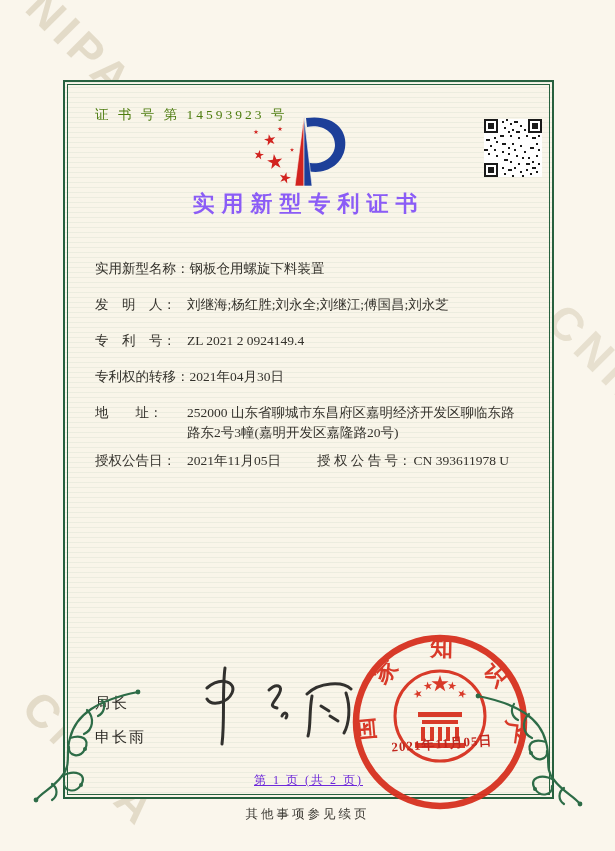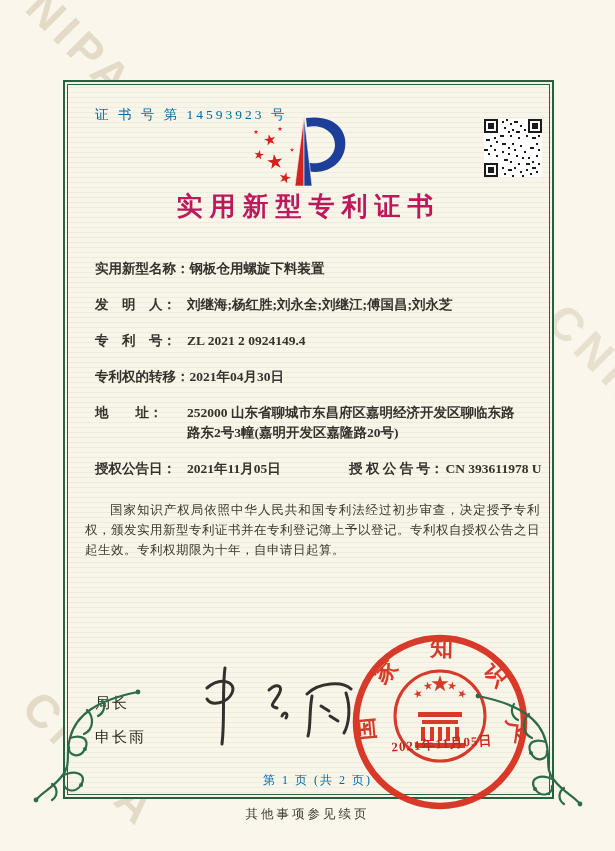--- a/index.html
+++ b/index.html
@@ -27,60 +27,60 @@
       repeating-linear-gradient(180deg, rgba(120,160,135,0.10) 0 1px, rgba(0,0,0,0) 1px 5px),
       #f9f5e9;
   }
   .frame::before {
     content:""; position:absolute; inset:2px;
     border:1px solid #27613f; pointer-events:none;
   }
   
   .cert-no {
     position:absolute; left:95px; top:106px;
-    font-size:13.5px; letter-spacing:3px; color:#0369a1;
+    font-size:13.5px; letter-spacing:3px; color:#4d7c0f;
   }
   .logo { position:absolute; left:248px; top:110px; width:112px; height:84px; }
   .qr   { position:absolute; left:484px; top:119px; width:58px; height:58px; }
   .title {
     position:absolute; left:63px; top:189px; width:491px;
-    text-align:center; font-size:26px; font-weight:bold;
-    letter-spacing:7px; color:#be185d;
-  }
-  
-  .fields { position:absolute; left:95px; top:259px; width:445px; font-size:13.5px; color:#34322c;font-weight:bold; }
+    text-align:center; font-size:22px; font-weight:bold;
+    letter-spacing:7px; color:#8b5cf6;
+  }
+  
+  .fields { position:absolute; left:95px; top:259px; width:445px; font-size:13.5px; color:#34322c; }
   .frow { position:relative; line-height:20px; margin-bottom:16px; white-space:nowrap; }
   .flabel { display:inline-block; min-width:92px; vertical-align:top; }
   .fvalue { display:inline-block; vertical-align:top; white-space:normal; }
   .addr-val { max-width:345px; }
   .addr-line2 { display:block; }
   .pair2 { position:absolute; left:222px; top:0; white-space:nowrap; }
-  .pair2 .flabel { min-width:0; margin-right:2px;margin-left:32px; }
+  .pair2 .flabel { min-width:0; margin-right:2px; }
   
   .bodytext {
     position:absolute; left:85px; top:500px; width:455px;
     font-size:12.5px; line-height:20px; text-align:justify;
     color:#3a372f; letter-spacing:0.5px;
   }
   .bodytext p { text-indent:2em; }
   
   .sig-block { position:absolute; left:95px; top:686px; font-size:15px; color:#2c2a25; letter-spacing:2px; }
   .sig-block div { line-height:34px; }
   .sig-hand { position:absolute; left:185px; top:658px; width:185px; height:96px; }
   
   .seal { position:absolute; left:346px; top:628px; width:188px; height:188px; opacity:0.95; }
   .seal-date {
     position:absolute; left:366px; top:735px; width:152px; text-align:center;
     font-size:13px; color:#c2261d; letter-spacing:1px; font-weight:bold;
     transform:rotate(-4deg);
   }
   
   .page-num {
-    position:absolute; left:72px; top:772px; width:491px; text-align:center;
-    font-size:12px; letter-spacing:2px; color:#0369a1;
+    position:absolute; left:63px; top:772px; width:491px; text-align:center;
+    font-size:12px; letter-spacing:2px; color:#6d28d9;text-decoration:underline;
   }
   .continuation {
     position:absolute; left:0; top:806px; width:615px; text-align:center;
     font-size:12.5px; letter-spacing:3px; color:#3a3832;
   }
   
   .orn { position:absolute; width:112px; height:118px; }
   .orn-left  { left:32px;  top:688px; }
   .orn-right { left:472px; top:692px; transform:scaleX(-1); }
 </style>
@@ -142,33 +142,32 @@
     </div>
     <div class="frow">
       <span class="flabel">发　明　人：</span><span class="fvalue">刘继海;杨红胜;刘永全;刘继江;傅国昌;刘永芝</span>
     </div>
     <div class="frow">
       <span class="flabel">专　利　号：</span><span class="fvalue">ZL 2021 2 0924149.4</span>
     </div>
     <div class="frow">
       <span class="flabel">专利权的转移：</span><span class="fvalue">2021年04月30日</span>
     </div>
-    <div class="frow" style="margin-bottom:16px;">
+    <div class="frow" style="margin-bottom:8px;">
       <span class="flabel">地　　址：</span><span class="fvalue addr-val"><span>252000 山东省聊城市东昌府区嘉明经济开发区聊临东路</span><span class="addr-line2">路东2号3幢(嘉明开发区嘉隆路20号)</span></span>
     </div>
     <div class="frow">
       <span class="flabel">授权公告日：</span><span class="fvalue">2021年11月05日</span>
       <span class="pair2">
         <span class="flabel">授 权 公 告 号：</span><span class="fvalue">CN 393611978 U</span>
       </span>
     </div>
   </div>
 
   <div class="bodytext">
-    <p>国家知识产权局依照中华人民共和国专利法经过初步审查，决定授予专利权，颁发实用新型专利证书并在专利登记簿上予以登记。专利权自授权公告之日起生效。专利权期限为十年，自申请日起算。</p>
   </div>
 
   <div class="sig-block">
     <div>局长</div>
     <div>申长雨</div>
   </div>
 
   <svg class="sig-hand" viewBox="0 0 185 96">
     <g fill="none" stroke="#1d1c1a" stroke-width="3" stroke-linecap="round" stroke-linejoin="round" opacity="0.9">
       <path d="M40 10 C37 32 40 62 37 86"></path>

